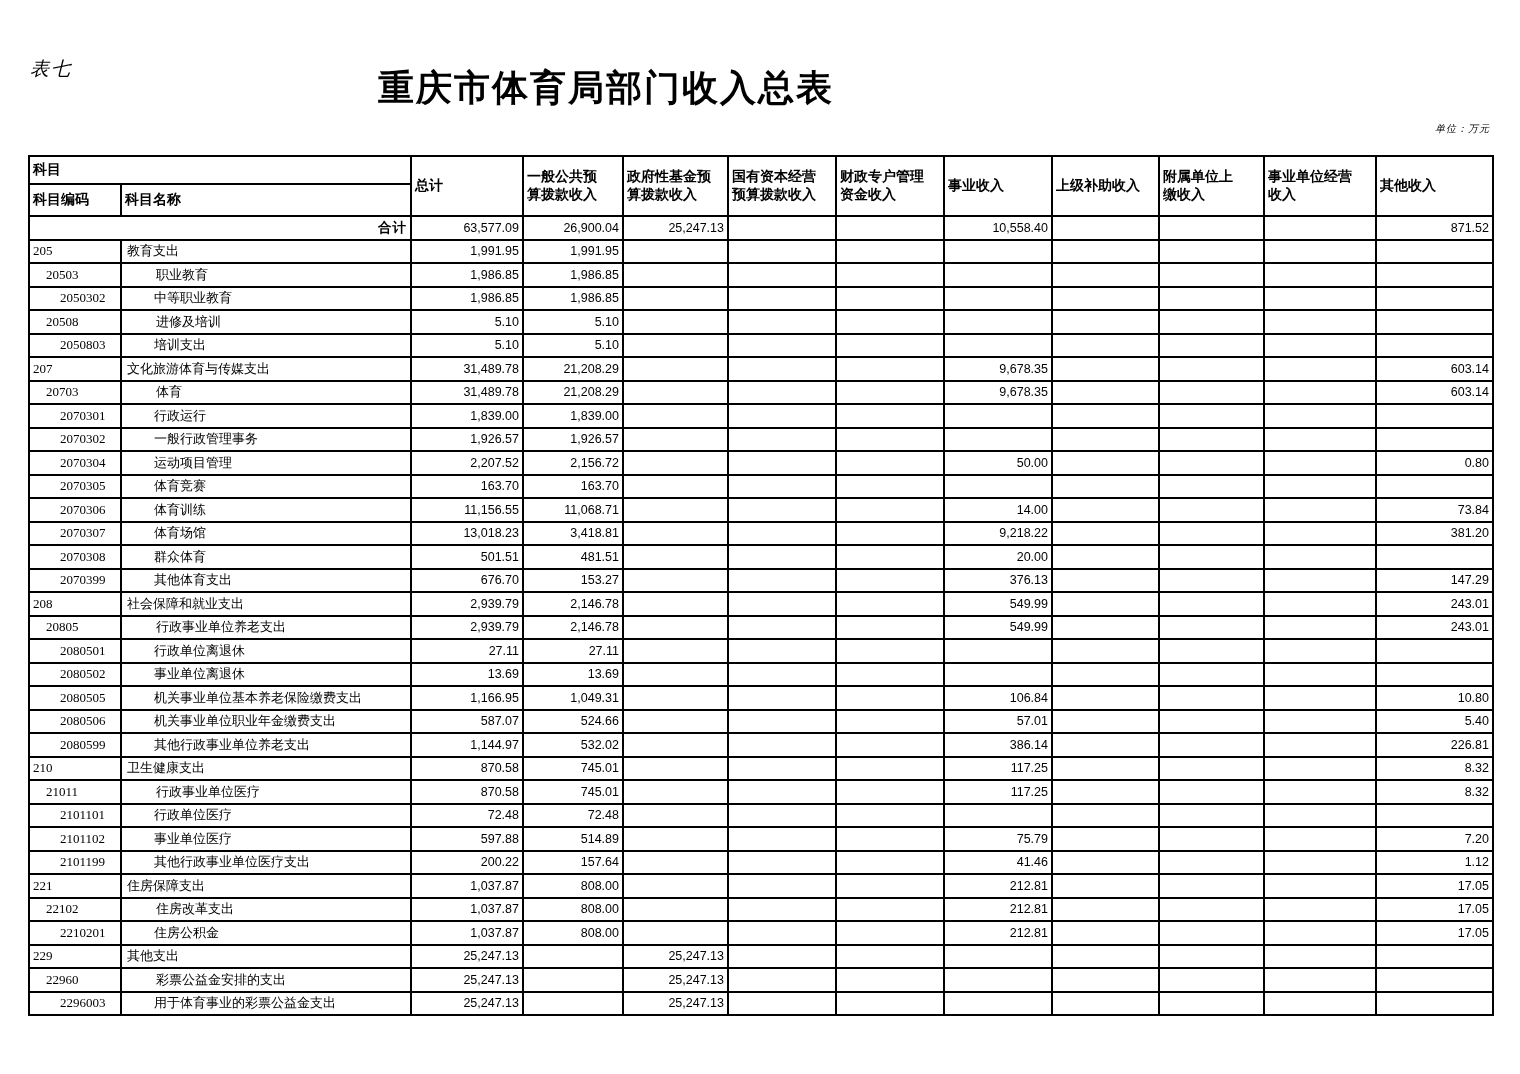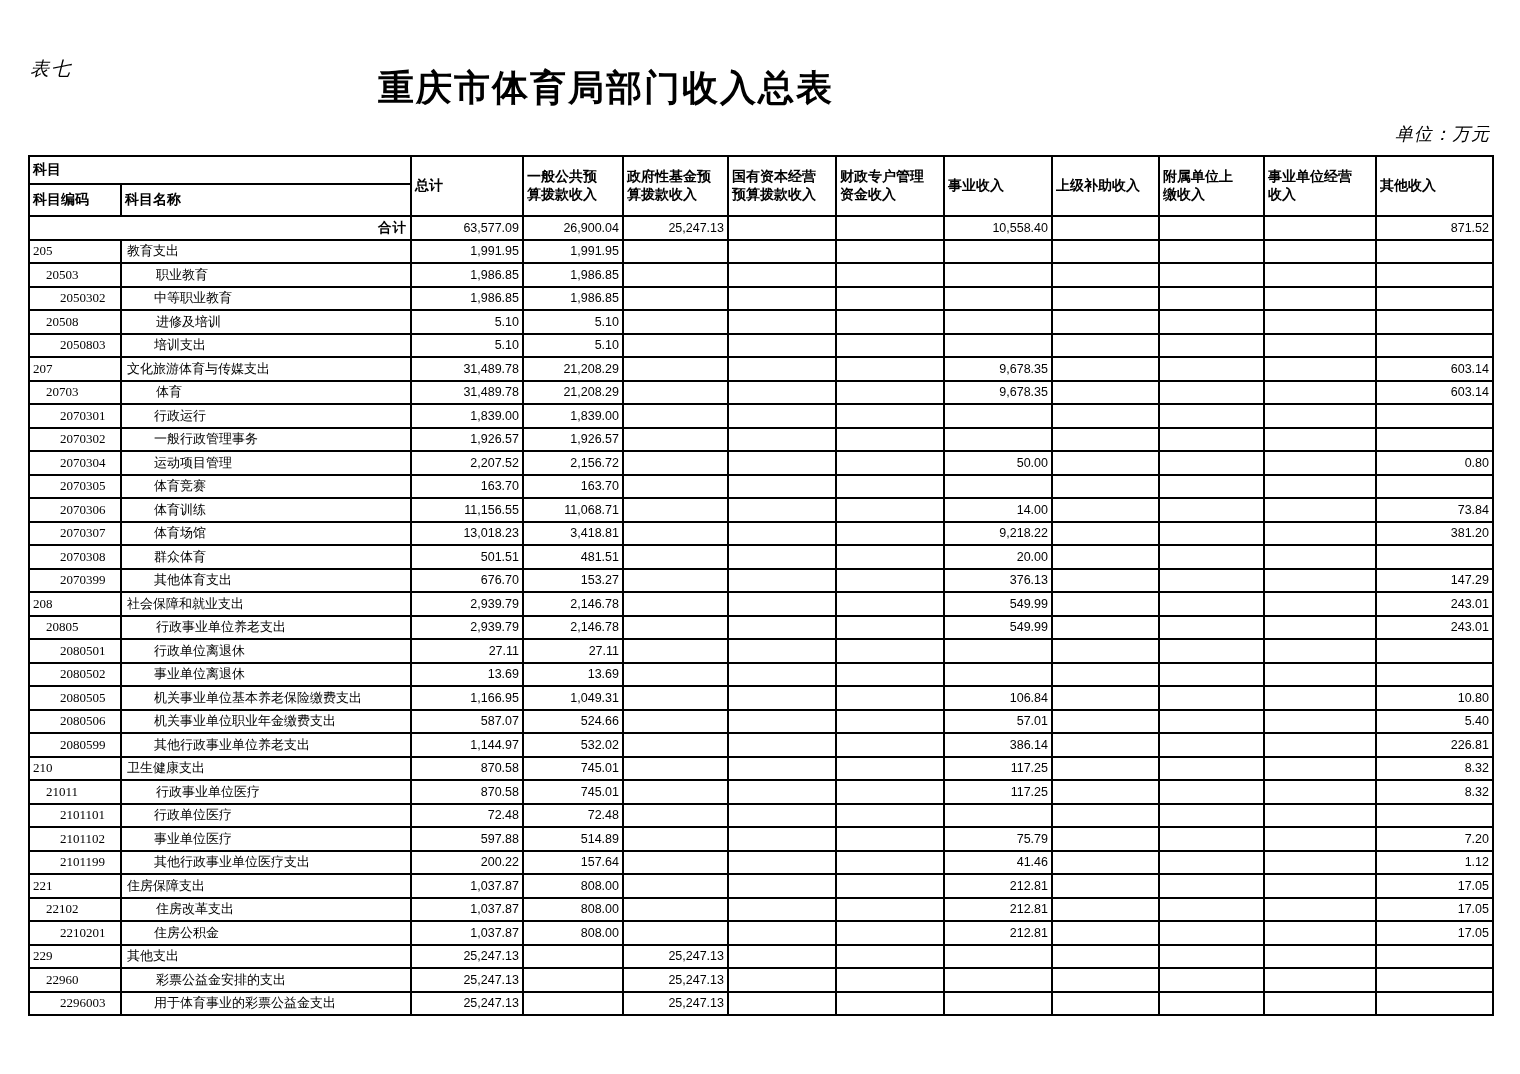--- a/index.html
+++ b/index.html
@@ -11,21 +11,21 @@
   .sheet-label{
     position:absolute;left:30px;top:32px;
     font-size:19px;font-style:italic;letter-spacing:2px;margin-top:24px;
   }
   .page-title{
     position:absolute;left:0;top:64px;width:1212px;text-align:center;
     font-size:36px;font-weight:bold;letter-spacing:2px;
   }
   .unit-label{
     position:absolute;top:122px;right:30px;
-    font-size:18px;font-style:italic;letter-spacing:1px;
+    font-size:10px;font-style:italic;letter-spacing:1px;
   }
   table.budget{
     position:absolute;left:28px;top:155px;width:1464px;
     border-collapse:collapse;table-layout:fixed;
   }
   .budget th,.budget td{
     border:2px solid #000;padding:0 3px;overflow:hidden;
     vertical-align:middle;box-sizing:border-box;
   }
   .budget thead th{

